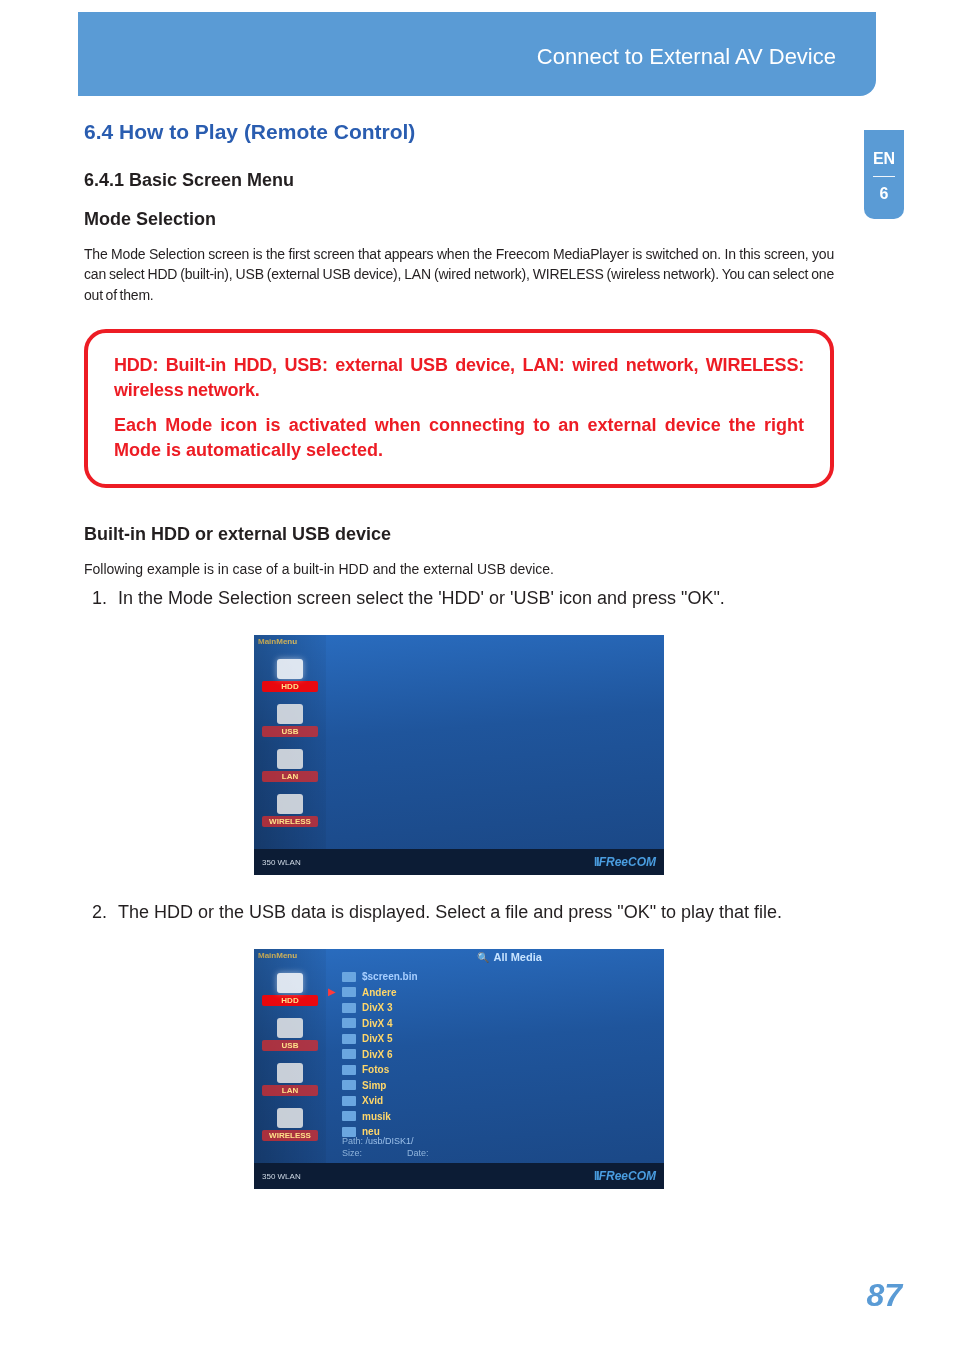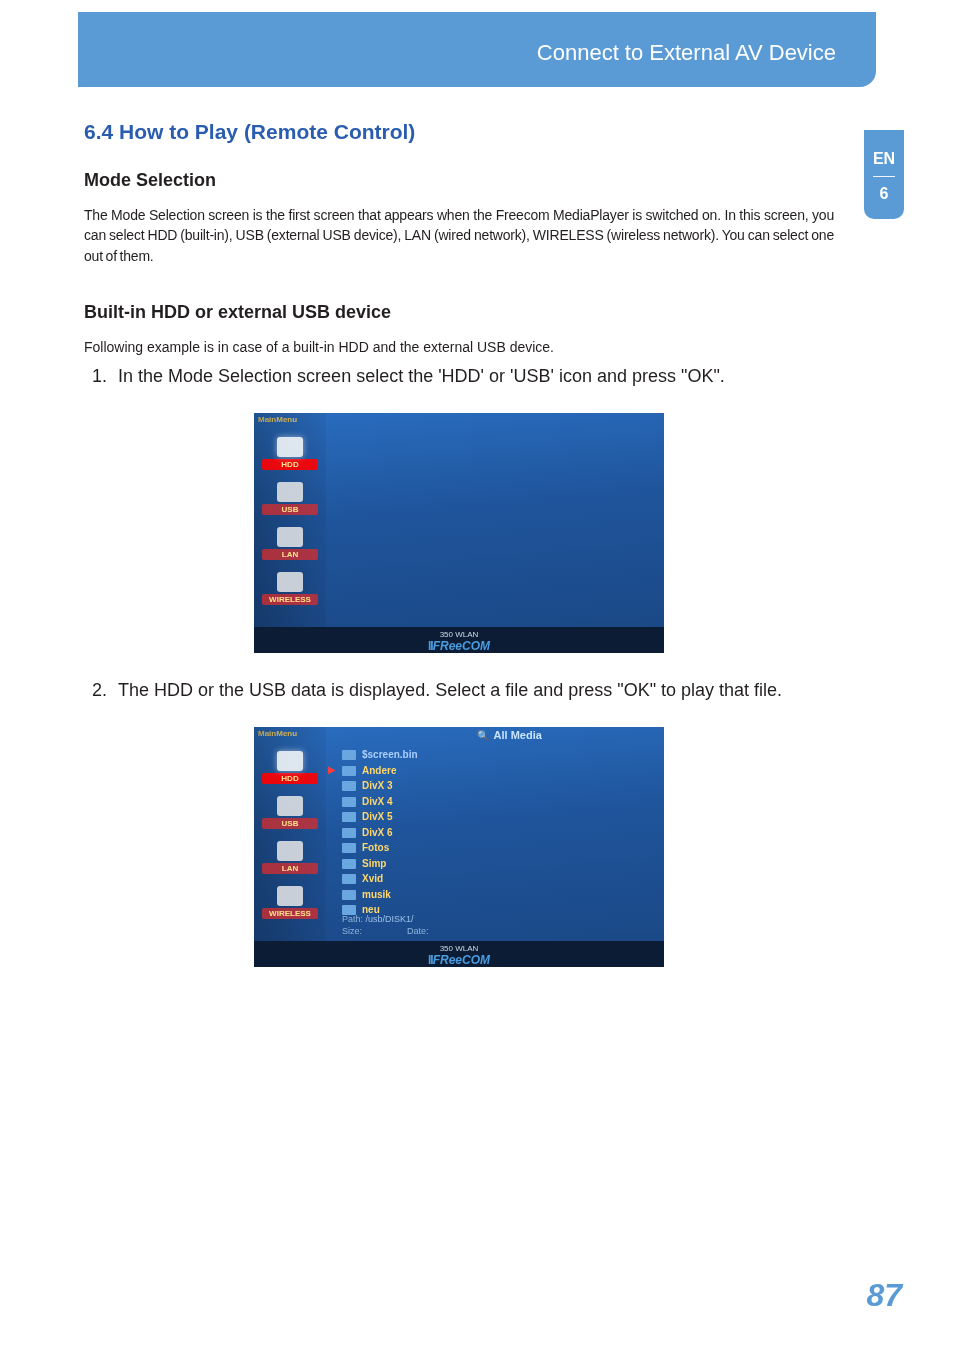--- a/index.html
+++ b/index.html
@@ -9,21 +9,21 @@
     background: #ffffff;
     font-family: "Segoe UI", "Myriad Pro", Arial, sans-serif;
     position: relative;
     color: #231f20;
   }
   .header-banner {
     position: absolute;
     top: 12px;
     left: 78px;
     right: 78px;
-    height: 75px;
+    height: 84px;
     background: #5A9BD5;
     border-radius: 0 0 16px 0;
   }
   .header-banner::before {
     content: "";
     position: absolute;
     left: 0; top: 0; bottom: 0;
     width: 8px;
     background: #ffffff;
     opacity: 0;
@@ -169,21 +169,20 @@
     position: absolute;
     left: 0; right: 0; bottom: 0;
     height: 26px;
     background: #0c1c35;
     color: #cfd9e5;
     font-size: 8px;
     padding: 3px 8px;
     display: flex;
     justify-content: space-between;
     align-items: center;
-    flex-direction: column;
   }
   .screenshot .footer .brand {
     color: #4a9de0;
     font-style: italic;
     font-weight: 700;
     font-size: 12px;
   }
   .screenshot .footer .brand .bars {
     letter-spacing: -1px;
     font-style: normal;
@@ -255,24 +254,29 @@
 
 <div class="side-tab">
   <div>EN</div>
   <div class="divider"></div>
   <div>6</div>
 </div>
 
 <div class="content">
 
   <div class="h-section">6.4 How to Play (Remote Control)</div>
+  <div class="h-sub">6.4.1 Basic Screen Menu</div>
   <div class="h-sub2">Mode Selection</div>
 
   <p class="para tight">The Mode Selection screen is the first screen that appears when the Freecom MediaPlayer is switched on. In this screen, you can select HDD (built-in), USB (external USB device), LAN (wired network), WIRELESS (wireless network). You can select one out of them.</p>
 
+  <div class="callout">
+    <p class="tight">HDD: Built-in HDD, USB: external USB device, LAN: wired network, WIRELESS: wireless network.</p>
+    <p>Each Mode icon is activated when connecting to an external device the right Mode is automatically selected.</p>
+  </div>
 
   <div class="h-sub2" style="margin-top:36px;">Built-in HDD or external USB device</div>
   <p class="para" style="margin-bottom:6px;">Following example is in case of a built-in HDD and the external USB device.</p>
 
   <ol class="steps">
     <li>In the Mode Selection screen select the 'HDD' or 'USB' icon and press "OK".</li>
   </ol>
 
   <div class="screenshot-wrap">
     <div class="screenshot">

